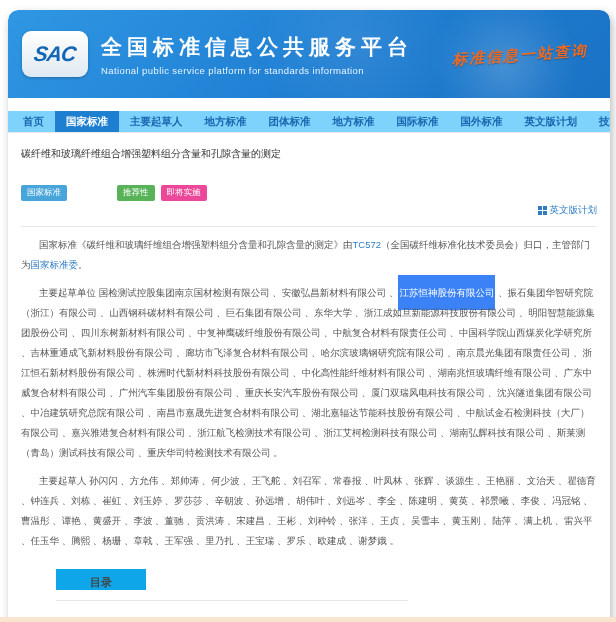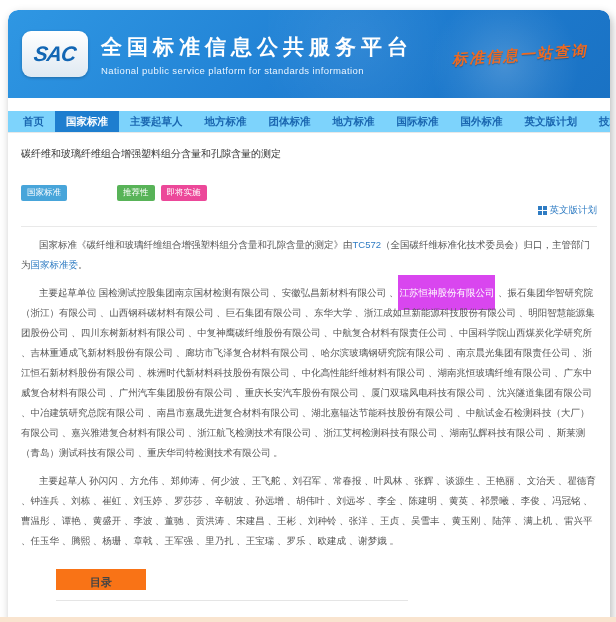--- a/index.html
+++ b/index.html
@@ -47,24 +47,24 @@
     background:
       linear-gradient(#2f7cc3,#2f7cc3) 0 0/4px 4px no-repeat,
       linear-gradient(#2f7cc3,#2f7cc3) 5px 0/4px 4px no-repeat,
       linear-gradient(#2f7cc3,#2f7cc3) 0 5px/4px 4px no-repeat,
       linear-gradient(#2f7cc3,#2f7cc3) 5px 5px/4px 4px no-repeat; }
   .title-divider { border-bottom:1px solid #e9e9e9; }
   
   .intro p { font-size:9.5px; color:#555; line-height:20px; text-indent:1.9em; margin-top:8px; }
   .intro { padding-bottom:6px; }
   .lnk { color:#2f7cc3; cursor:pointer; }
-  .hl { background:#d946ef; color:#fff; padding:12px 1px; }
+  .hl { background:#3b82f6; color:#fff; padding:12px 1px; }
   
   .catalog { margin:12px 0 0 35px; width:352px; display:flex; border-bottom:1px solid #e5e5e5; padding-bottom:10px; }
-  .catalog-label { width:90px; background:#f97316; color:#444; font-size:11px; font-weight:bold;
+  .catalog-label { width:90px; background:#0ea5e9; color:#444; font-size:11px; font-weight:bold;
     display:flex; justify-content:center; padding-top:6px; }
   .catalog-items { border-left:1px solid #e2e2e2; padding-left:40px; flex:1;
     display:grid; grid-template-columns:150px auto; grid-auto-rows:18px; padding-top:3px; }
   .cat-item { font-size:10px; color:#2f7cc3; cursor:pointer; white-space:nowrap; }
   .cat-item .n { margin-right:5px; }
   .c2 { grid-column:2; grid-row:1; }
   
   .sec-hd { margin-top:18px; display:flex; align-items:center; }
   .sec-bar { width:3px; height:13px; background:#2e7ccd; margin-right:6px; }
   .sec-title { font-size:11.5px; font-weight:bold; color:#333; margin-right:8px; white-space:nowrap; }

